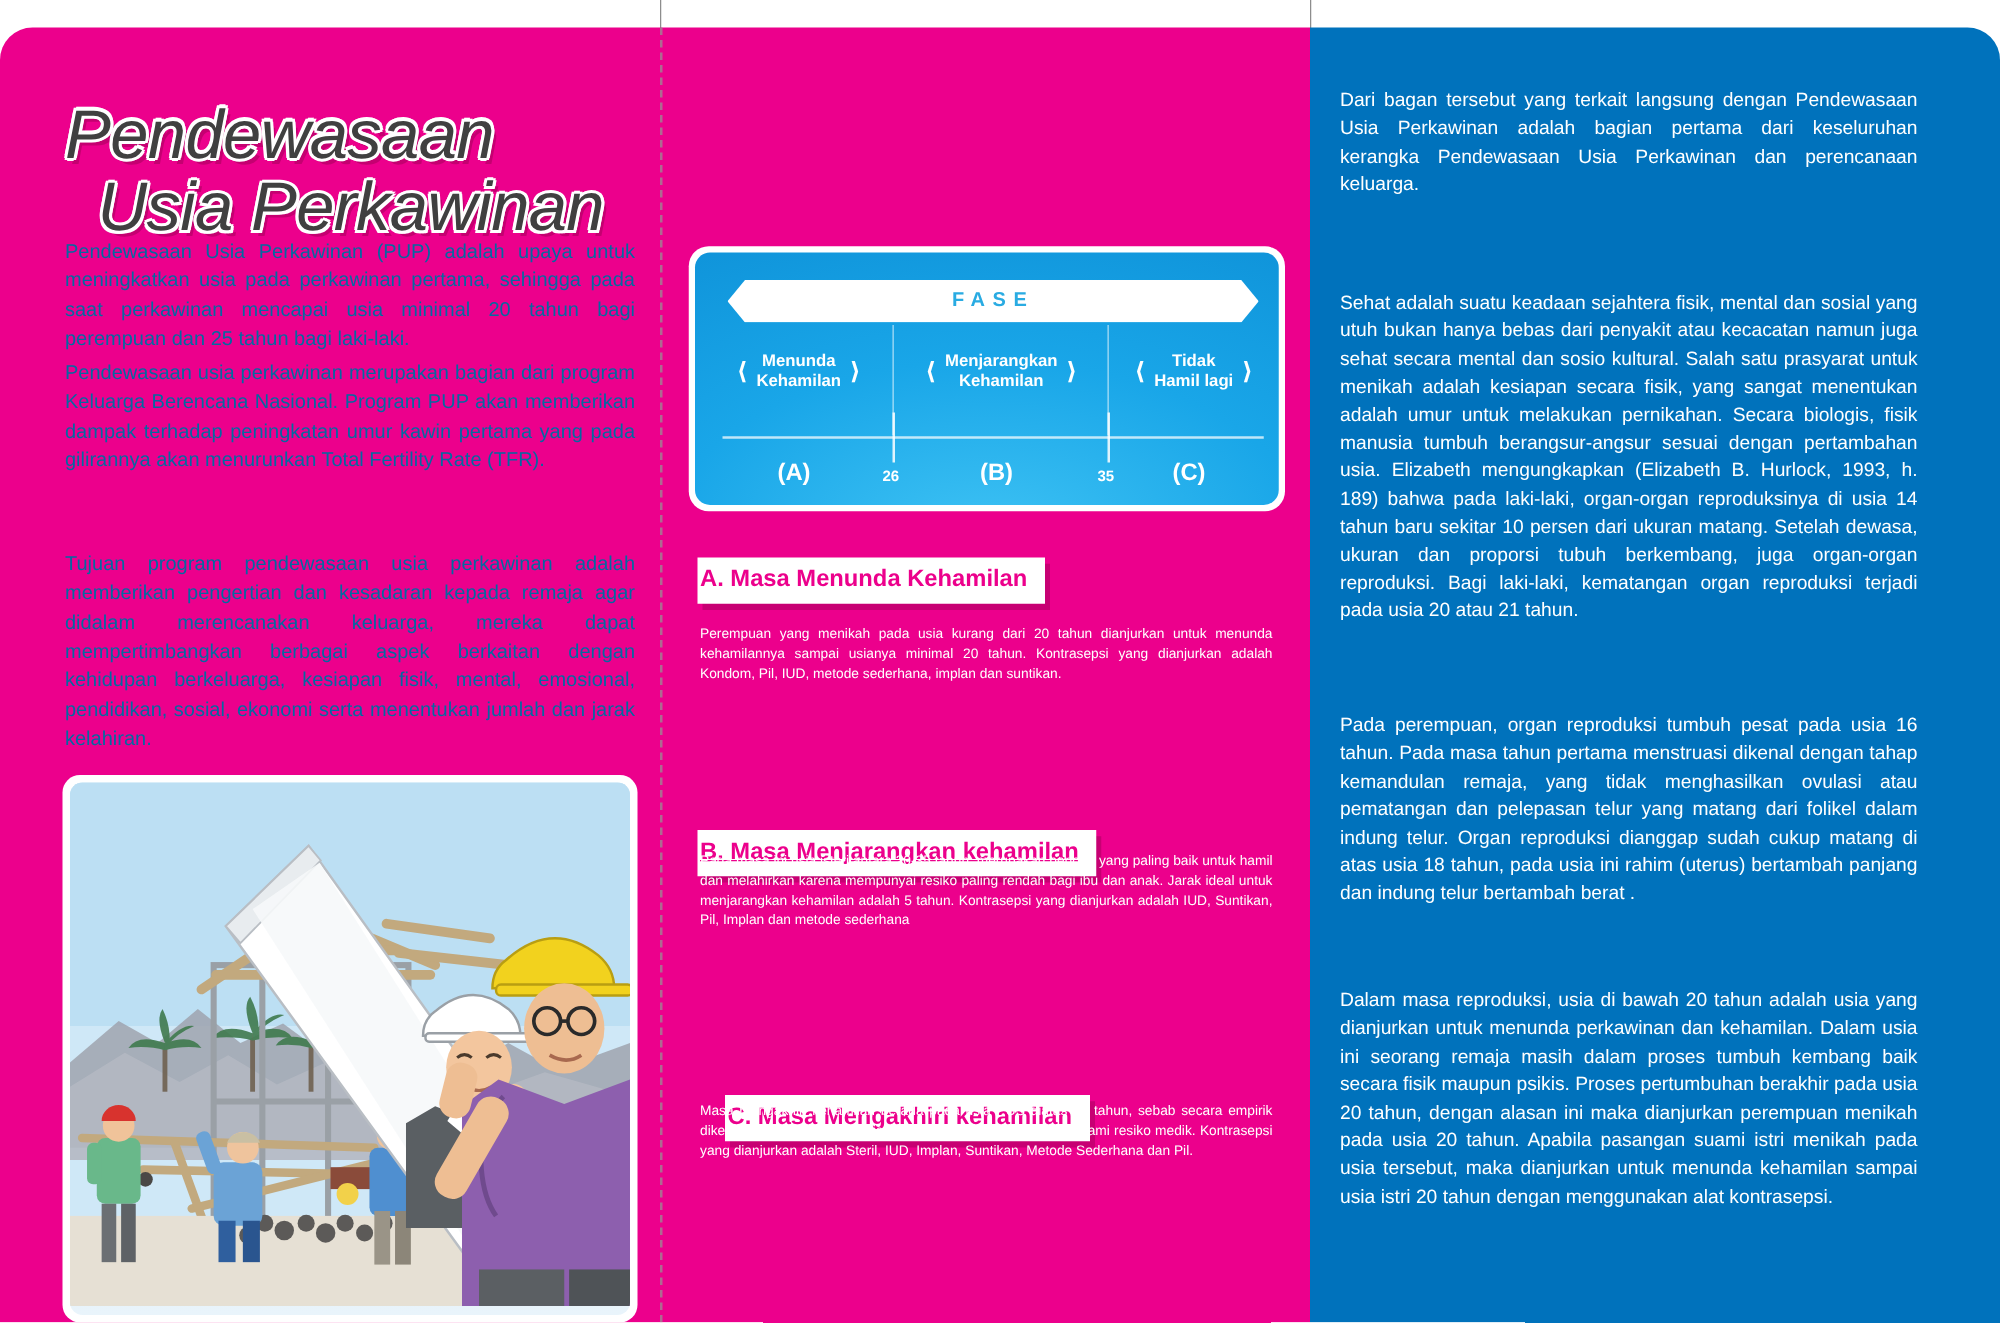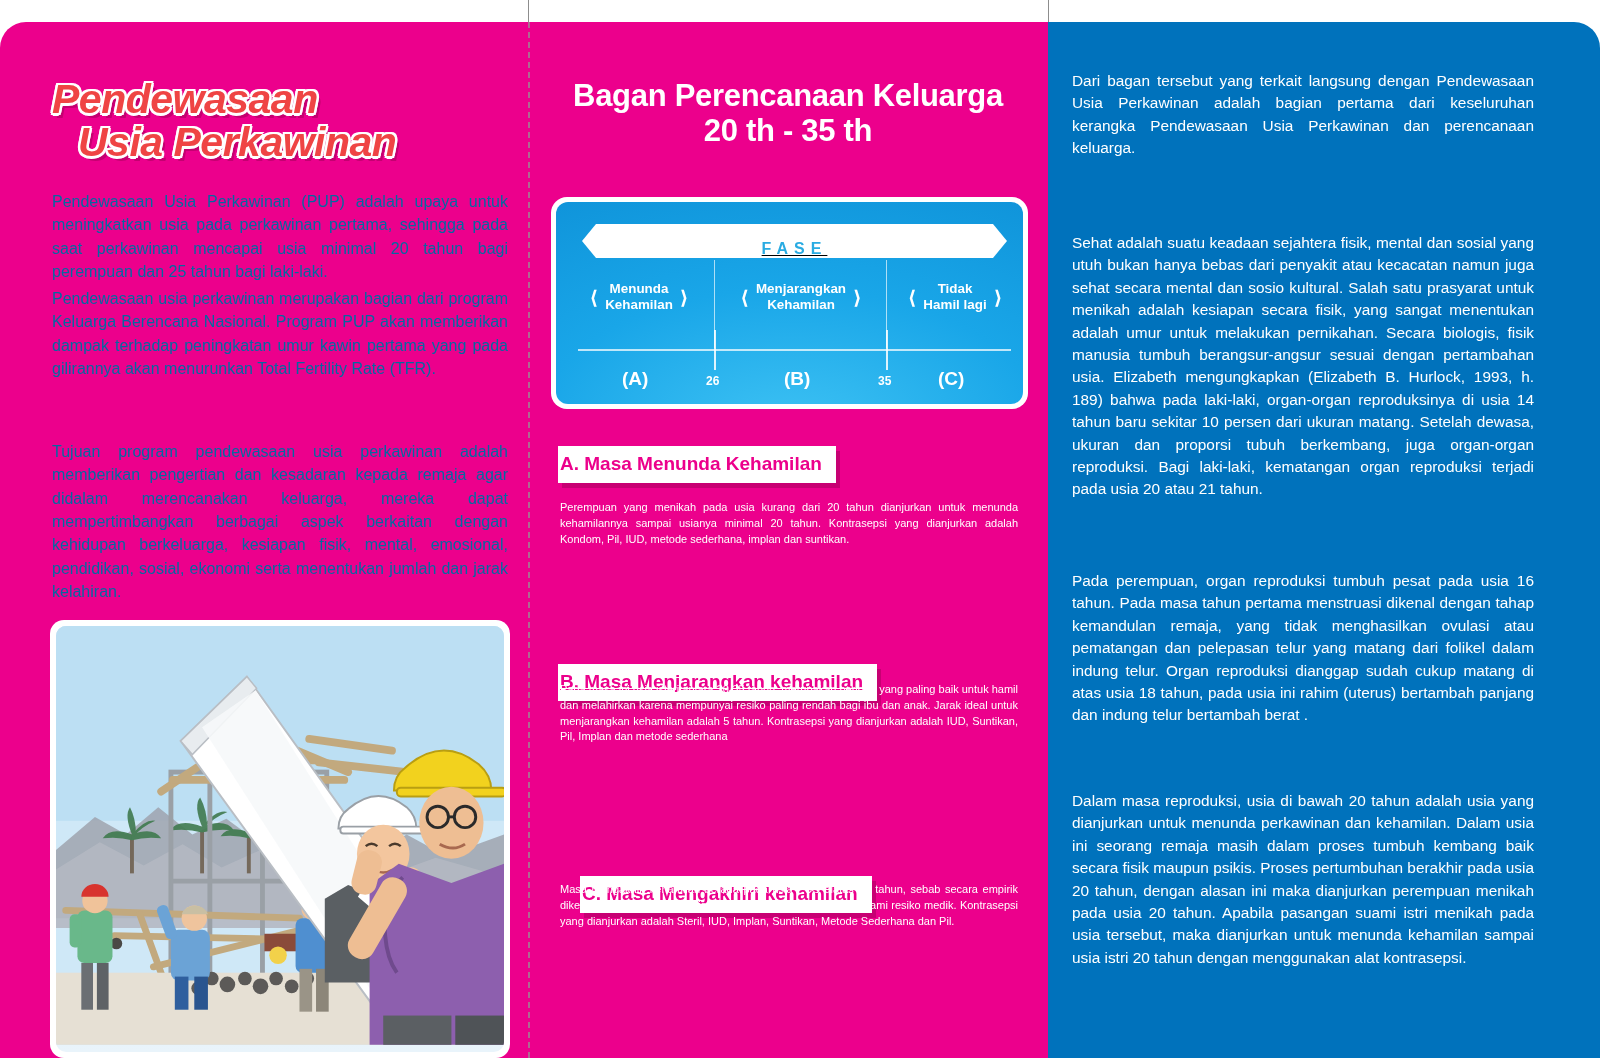--- a/index.html
+++ b/index.html
@@ -27,23 +27,23 @@
 
   
   .panel{position:absolute;top:22px;height:1036px;}
   .panel-left{left:0;width:528px;background:#ec008c;border-top-left-radius:26px;}
   .panel-mid{left:528px;width:520px;background:#ec008c;}
   .panel-right{left:1048px;width:552px;background:#0072bc;border-top-right-radius:26px;}
 
   
   .headline{
     position:absolute;left:52px;top:78px;width:450px;
-    font-size:41px;line-height:1.06;font-weight:bold;
+    font-size:55px;line-height:1.06;font-weight:normal;
     font-style:italic;
-    color:#ef4444;
+    color:#404040;
     letter-spacing:-0.5px;
     text-shadow:
       -2.5px 0 0 #fff, 2.5px 0 0 #fff, 0 -2.5px 0 #fff, 0 2.5px 0 #fff,
       -2px -2px 0 #fff, 2px -2px 0 #fff, -2px 2px 0 #fff, 2px 2px 0 #fff,
       4px 5px 0 rgba(150,0,80,.45);
   }
   .headline span{display:block;}
   .headline .l2{margin-left:26px;}
 
   .ltext{
@@ -80,21 +80,21 @@
     background:#ffffff;border-radius:16px;padding:5px;box-sizing:border-box;
   }
   .chart-inner{
     position:relative;width:100%;height:100%;border-radius:12px;overflow:hidden;
     background:radial-gradient(115% 150% at 50% 115%, #3fc3f4 0%, #19a6e8 48%, #0d8fd6 100%);
   }
   .fase-banner-inner{
     position:absolute;left:26px;top:22px;width:425px;height:34px;
     background:#ffffff;
     clip-path:polygon(14px 0, calc(100% - 14px) 0, 100% 50%, calc(100% - 14px) 100%, 14px 100%, 0 50%);
-    display:flex;align-items:flex-end;justify-content:center;text-decoration:underline;
+    display:flex;align-items:center;justify-content:center;
   }
   .fase-text{
     color:#29abe2;font-weight:bold;font-size:16px;letter-spacing:6px;
   }
 
   .seg-sep{position:absolute;width:1px;background:rgba(255,255,255,.65);}
   .seg{
     position:absolute;top:66px;height:58px;
     display:flex;align-items:center;justify-content:center;gap:7px;
     color:#ffffff;
@@ -291,24 +291,20 @@
           <path d="M356 258 q-22 22 -18 60 q2 24 12 38" fill="none" stroke="#6f4a8d" stroke-width="4"></path>
           <rect x="316" y="254" width="28" height="92" rx="13" fill="#eebe93" transform="rotate(30 330 300)"></rect>
           <rect x="306" y="230" width="26" height="46" rx="12" fill="#eebe93" transform="rotate(14 319 253)"></rect>
           <rect x="336" y="400" width="70" height="30" fill="#5b5f63"></rect>
           <rect x="410" y="400" width="70" height="30" fill="#4f5357"></rect>
         </g>
       </svg>
     </div>
   </div>
 
-  <div class="mid-title">
-    <span>Bagan Perencanaan Keluarga</span>
-    <span class="t2">20 th - 35 th</span>
-  </div>
 
   <div class="chart-card">
     <div class="chart-inner">
       <div class="fase-banner-inner">
         <span class="fase-text">FASE</span>
       </div>
 
       <div class="seg-sep" style="left:158px;top:58px;height:88px;"></div>
       <div class="seg-sep" style="left:330px;top:58px;height:88px;"></div>
 

